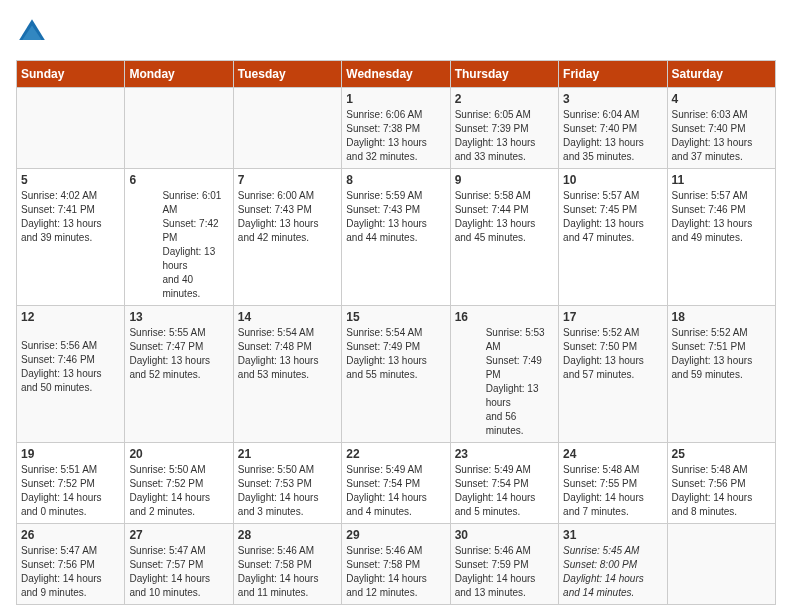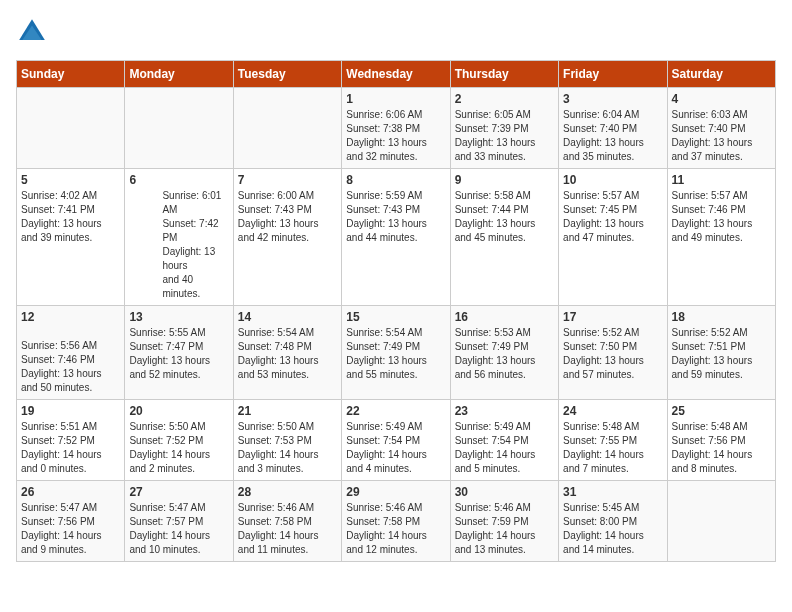--- a/index.html
+++ b/index.html
@@ -232,21 +232,21 @@
         </td>
         <td>
           <span class="day-number">15</span>
           <div class="day-info" style="white-space: pre-line;">Sunrise: 5:54 AM
 Sunset: 7:49 PM
 Daylight: 13 hours
 and 55 minutes.</div>
         </td>
         <td>
           <span class="day-number">16</span>
-          <div class="day-info" style="white-space: pre-line;">Sunrise: 5:53 AM
+          <div class="day-info" style="white-space: pre-line; margin-left: 31px;">Sunrise: 5:53 AM
 Sunset: 7:49 PM
 Daylight: 13 hours
 and 56 minutes.</div>
         </td>
         <td>
           <span class="day-number">17</span>
           <div class="day-info" style="white-space: pre-line;">Sunrise: 5:52 AM
 Sunset: 7:50 PM
 Daylight: 13 hours
 and 57 minutes.</div>
@@ -341,21 +341,21 @@
         </td>
         <td>
           <span class="day-number">30</span>
           <div class="day-info" style="white-space: pre-line;">Sunrise: 5:46 AM
 Sunset: 7:59 PM
 Daylight: 14 hours
 and 13 minutes.</div>
         </td>
         <td>
           <span class="day-number">31</span>
-          <div class="day-info" style="white-space: pre-line;">Sunrise: 5:45 AM
+          <div class="day-info" style="white-space: pre-line; font-style: italic;">Sunrise: 5:45 AM
 Sunset: 8:00 PM
 Daylight: 14 hours
 and 14 minutes.</div>
         </td>
         <td></td>
       </tr>
     </tbody>
 </table>
 
 </body></html>

